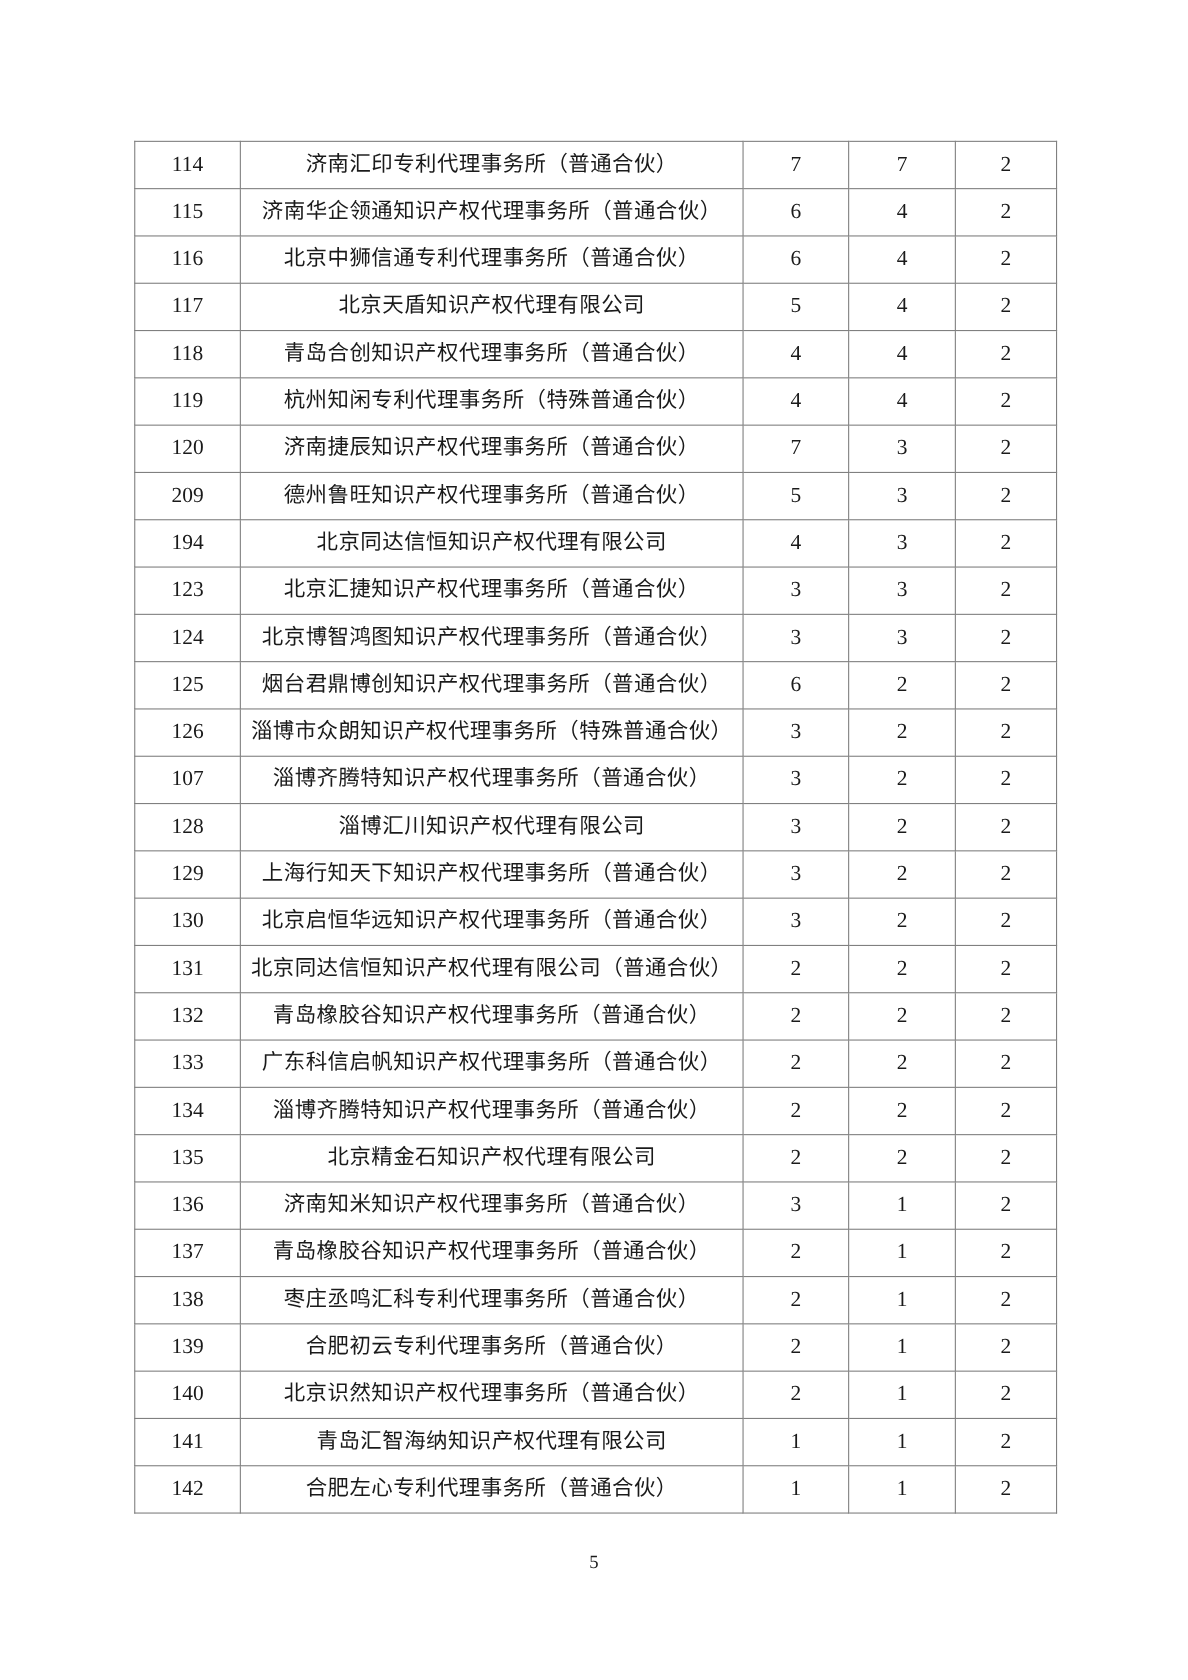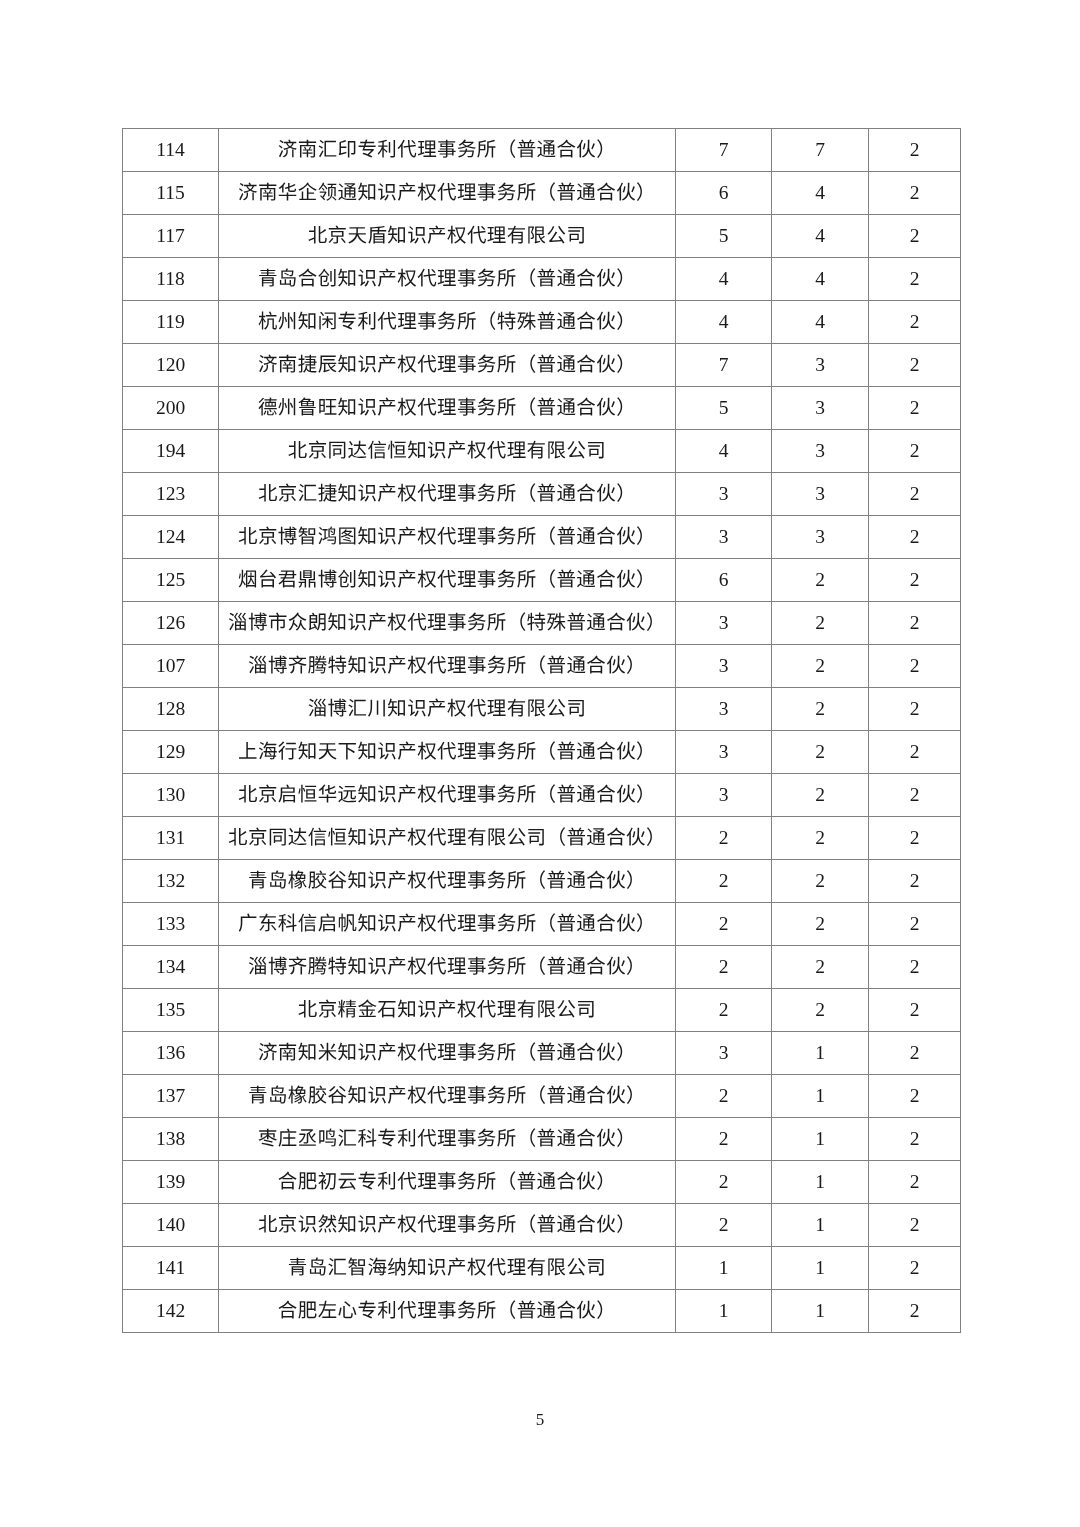--- a/index.html
+++ b/index.html
@@ -50,21 +50,21 @@
     color: #1a1a1a;
     white-space: nowrap;
     overflow: hidden;
   }
   td.idx {
     font-family: "Liberation Serif", "DejaVu Serif", serif;
     font-size: 19px;
     margin-top: 15px;
   }
   td.name {
-    font-family: Liberation Serif, serif;
+    font-family: Liberation Mono, monospace;
     font-size: 19px;
     letter-spacing: 0.4px;
   }
   td.num {
     font-family: "Liberation Serif", "DejaVu Serif", serif;
     font-size: 19px;
   }
   .page-number {
     position: absolute;
     left: 0;
@@ -99,20 +99,27 @@
             <td class="num">2</td>
           </tr>
           <tr>
             <td class="idx">115</td>
             <td class="name">济南华企领通知识产权代理事务所（普通合伙）</td>
             <td class="num">6</td>
             <td class="num">4</td>
             <td class="num">2</td>
           </tr>
           <tr>
+            <td class="idx">116</td>
+            <td class="name">北京中狮信通专利代理事务所（普通合伙）</td>
+            <td class="num">6</td>
+            <td class="num">4</td>
+            <td class="num">2</td>
+          </tr>
+          <tr>
             <td class="idx">117</td>
             <td class="name">北京天盾知识产权代理有限公司</td>
             <td class="num">5</td>
             <td class="num">4</td>
             <td class="num">2</td>
           </tr>
           <tr>
             <td class="idx">118</td>
             <td class="name">青岛合创知识产权代理事务所（普通合伙）</td>
             <td class="num">4</td>
@@ -127,21 +134,21 @@
             <td class="num">2</td>
           </tr>
           <tr>
             <td class="idx">120</td>
             <td class="name">济南捷辰知识产权代理事务所（普通合伙）</td>
             <td class="num">7</td>
             <td class="num">3</td>
             <td class="num">2</td>
           </tr>
           <tr>
-            <td class="idx">200</td>
+            <td class="idx">209</td>
             <td class="name">德州鲁旺知识产权代理事务所（普通合伙）</td>
             <td class="num">5</td>
             <td class="num">3</td>
             <td class="num">2</td>
           </tr>
           <tr>
             <td class="idx">194</td>
             <td class="name">北京同达信恒知识产权代理有限公司</td>
             <td class="num">4</td>
             <td class="num">3</td>

